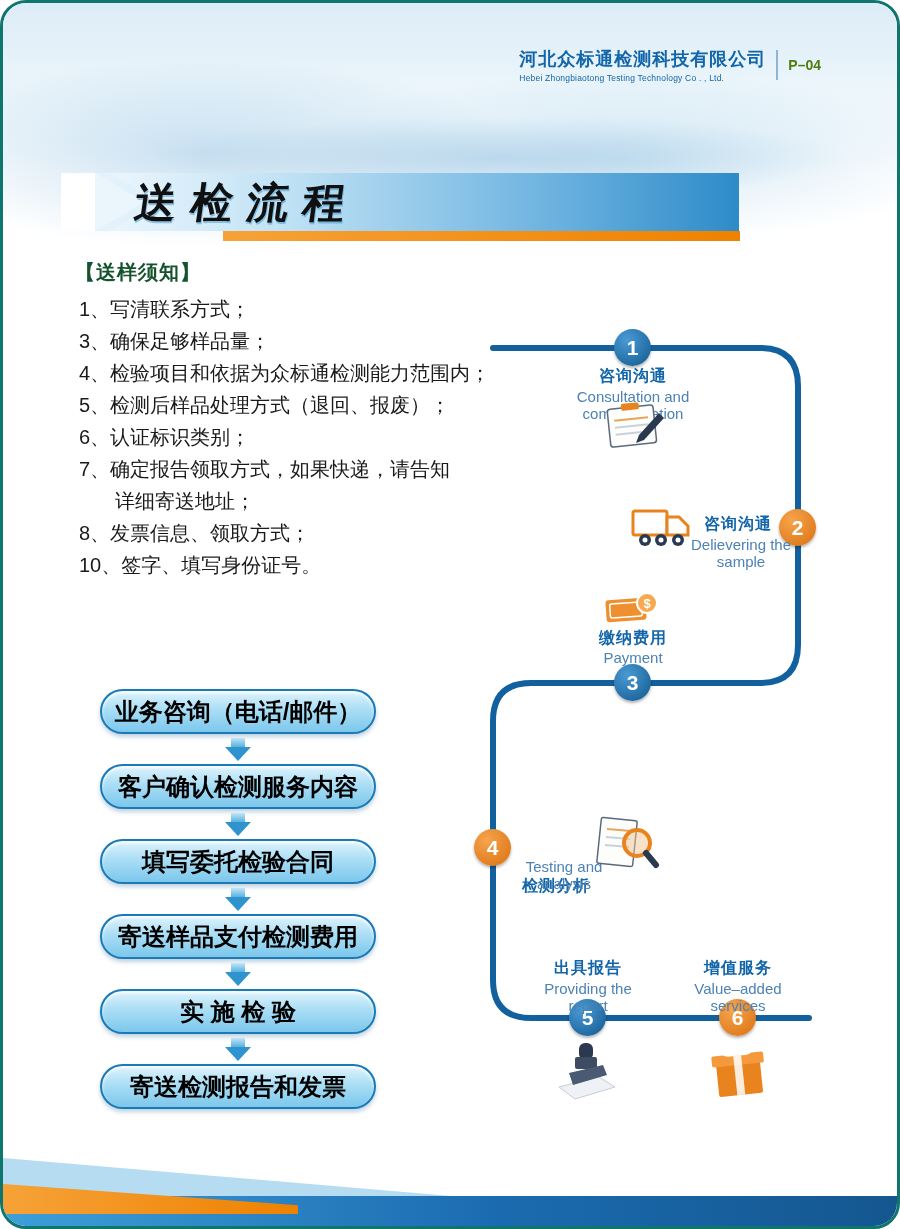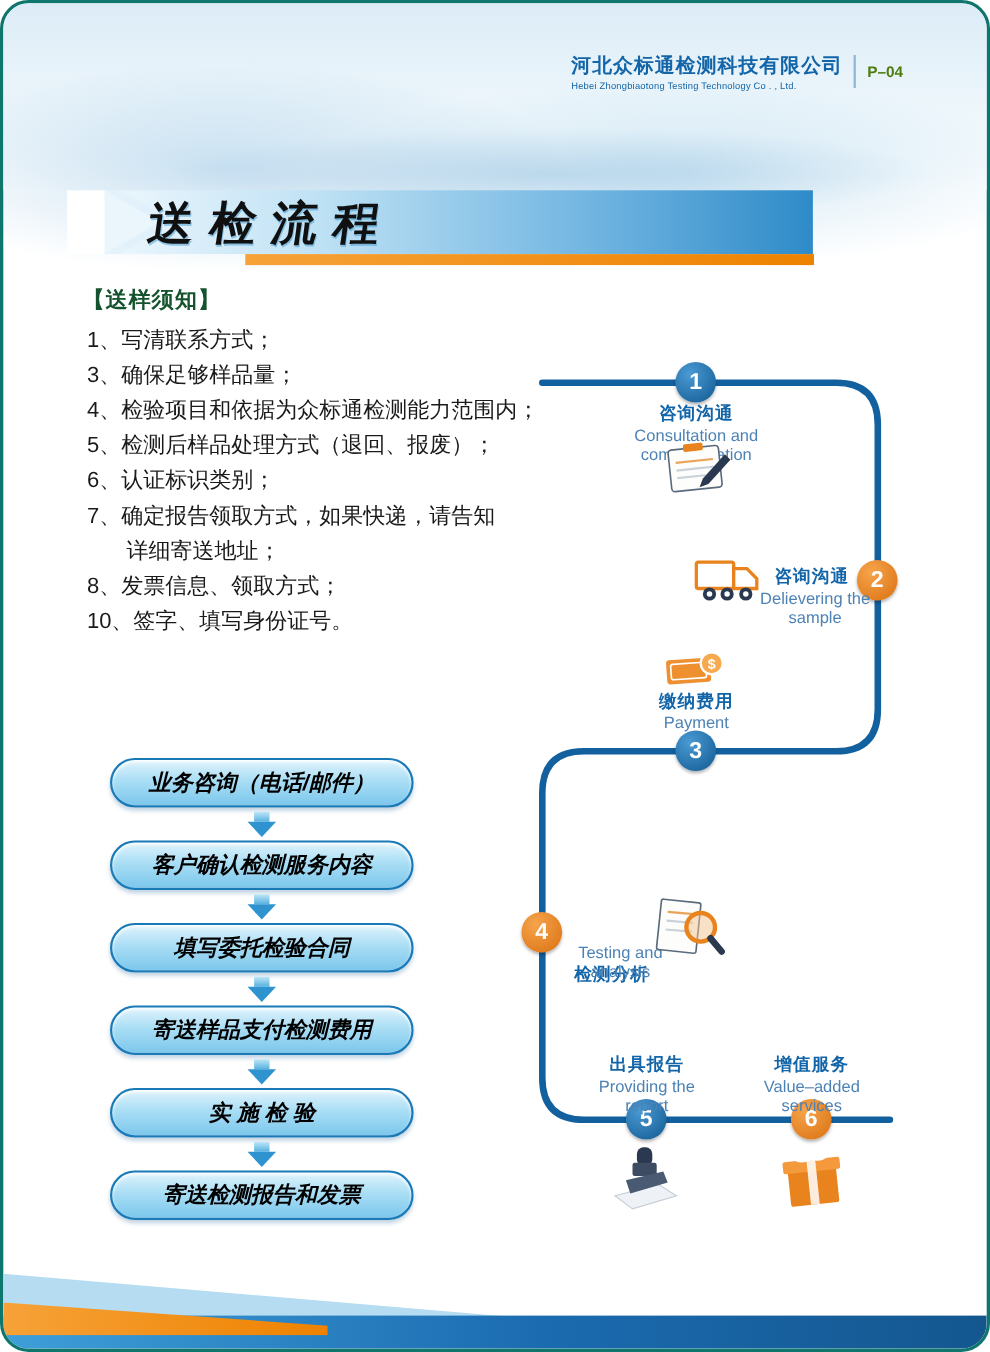--- a/index.html
+++ b/index.html
@@ -39,23 +39,23 @@
   .notice-heading{position:absolute;left:72px;top:256px;font-size:20px;font-weight:700;color:#14532d;letter-spacing:1px;text-align:right;}
   .notice-list{position:absolute;left:76px;top:290px;width:418px;font-size:20px;color:#1a1a1a;line-height:32px;}
   .notice-item{white-space:nowrap;}
   .notice-item.cont{padding-left:36px;}
 
   
   .flow{position:absolute;left:94px;top:686px;width:282px;display:flex;flex-direction:column;align-items:center;}
   .pill{width:276px;height:45px;border:2px solid #1a7ab8;border-radius:26px;box-sizing:border-box;
         background:linear-gradient(180deg,#dff3fc 0%,#aadef5 45%,#7cc7ec 100%);
         display:flex;align-items:center;justify-content:center;
-        font-size:20px;font-weight:700;color:#000;
+        font-size:24px;font-weight:700;color:#000;
         box-shadow:0 3px 4px rgba(0,80,140,.25), inset 0 2px 3px rgba(255,255,255,.9);
-        white-space:nowrap;font-style:italic;}
+        white-space:nowrap;}
   .arrow{height:30px;display:flex;flex-direction:column;align-items:center;justify-content:center;}
   .arrow .stem{display:block;width:14px;height:9px;background:linear-gradient(180deg,#bfe6f7,#57b1e1);}
   .arrow .head{display:block;width:0;height:0;border-left:13px solid transparent;border-right:13px solid transparent;
         border-top:14px solid #2e93cf;}
 
   
   .flow-path{position:absolute;left:0;top:0;}
   .dgc{position:absolute;width:37px;height:37px;border-radius:50%;display:flex;align-items:center;justify-content:center;
         color:#fff;font-weight:800;font-size:21px;box-shadow:0 2px 3px rgba(0,0,0,.3);}
   .dgc.blue{background:radial-gradient(circle at 35% 30%,#4a9ad4,#11588f);}

